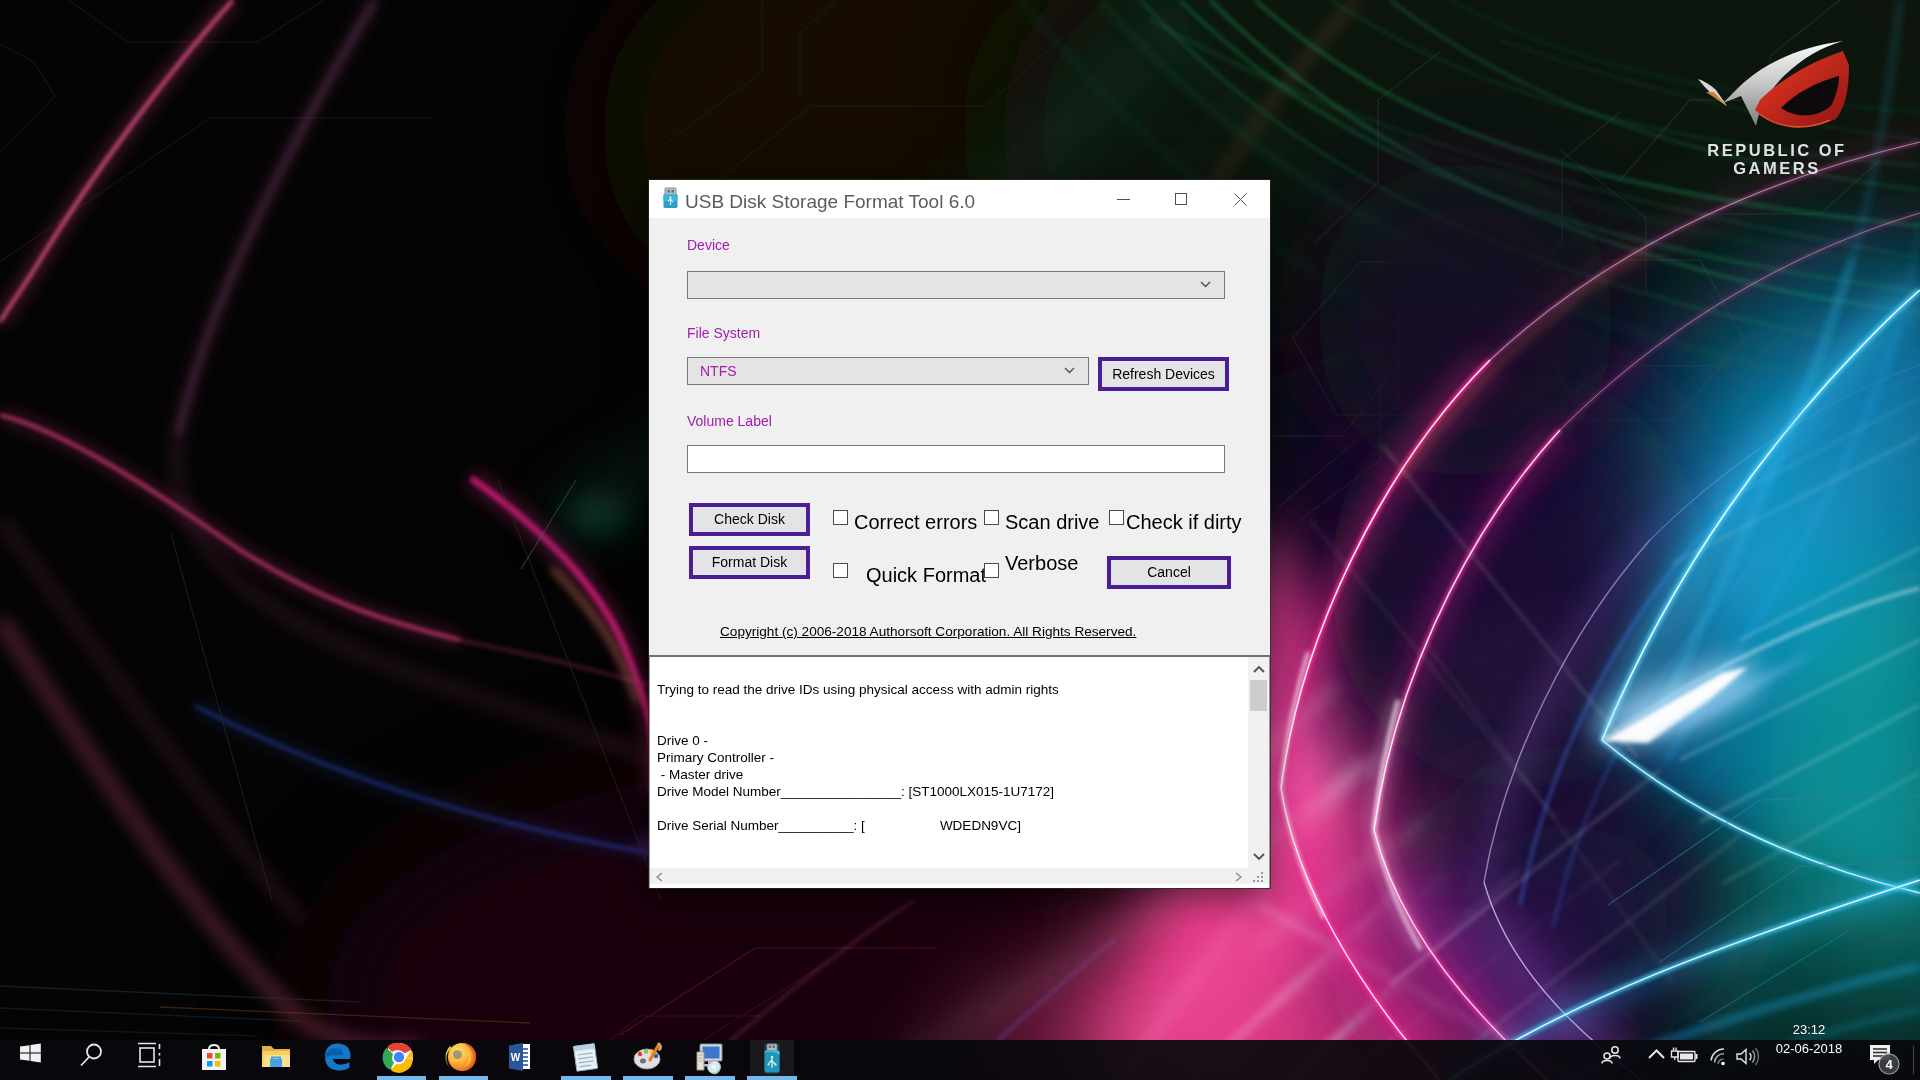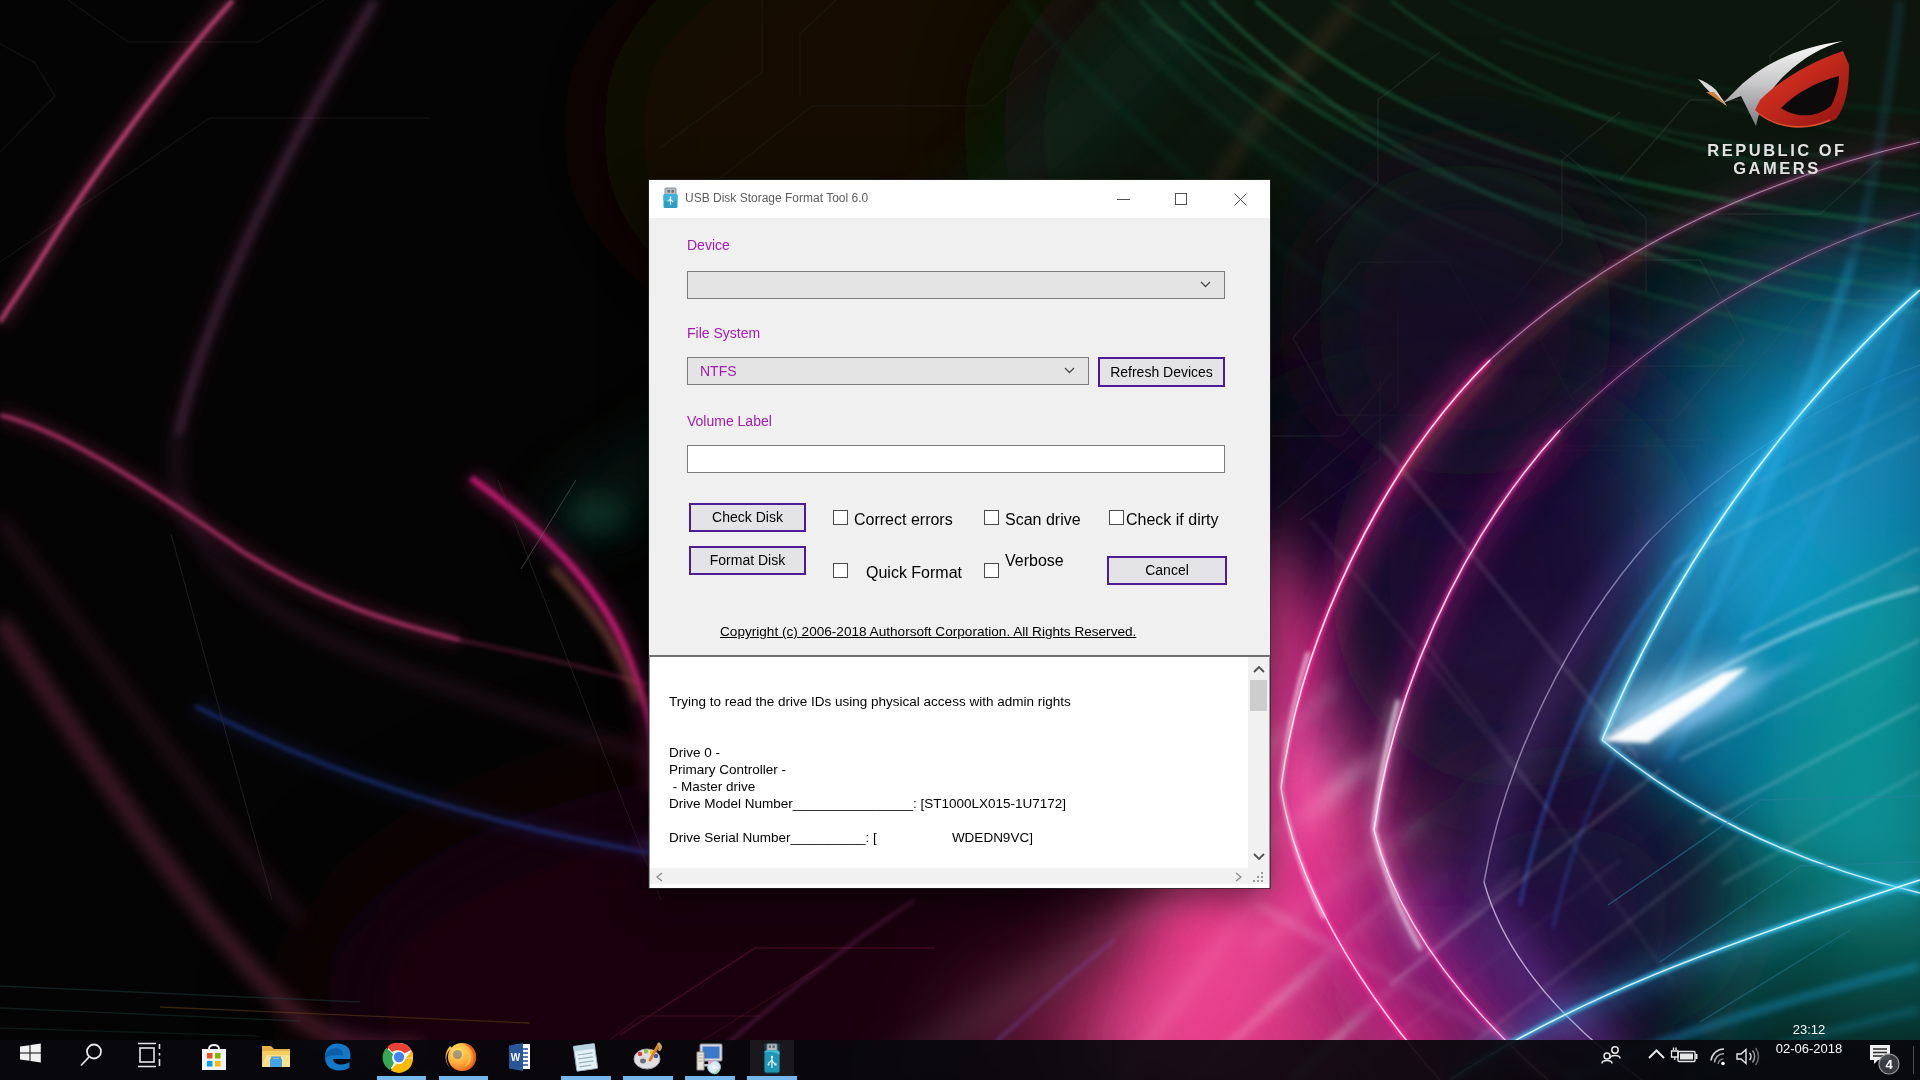--- a/index.html
+++ b/index.html
@@ -2,33 +2,33 @@
 <html><head>
 <meta charset="utf-8">
 <style>
   html,body{margin:0;padding:0;width:1920px;height:1080px;overflow:hidden;background:#020202;
     font-family:"Liberation Sans",sans-serif;-webkit-font-smoothing:antialiased;transform:translateZ(0);}
   #wall{position:absolute;left:0;top:0;}
   
   #win{position:absolute;left:649px;top:180px;width:621px;height:708px;background:#f0f0f0;opacity:.999;
        box-shadow:0 0 0 1px rgba(40,40,40,.7),0 10px 36px rgba(0,0,0,.55);}
   #titlebar{position:absolute;left:0;top:0;width:621px;height:38px;background:#ffffff;}
-  #title{position:absolute;left:36px;top:11px;font-size:12px;color:#5c5c5c;letter-spacing:0;}
+  #title{position:absolute;left:36px;top:11px;font-size:19px;color:#5c5c5c;letter-spacing:0;}
   #client{position:absolute;left:0;top:38px;width:621px;height:670px;background:#f0f0f0;}
   .lbl{position:absolute;font-size:14px;color:#a21caf;}
   .combo{position:absolute;height:26px;background:#e4e4e4;border:1px solid #7b7b7b;}
-  .btn{position:absolute;background:#e4e4e6;border:2px solid #4c1d95;font-size:14px;color:#000;
+  .btn{position:absolute;background:#e4e4e6;border:4px solid #4c1d95;font-size:14px;color:#000;
        text-align:center;}
   .cb{position:absolute;width:13px;height:13px;background:#fff;border:1.6px solid #4a4a4a;}
-  .cblbl{position:absolute;font-size:16px;color:#000;}
+  .cblbl{position:absolute;font-size:20px;color:#000;}
   #volinput{position:absolute;left:38px;top:227px;width:536px;height:26px;background:#fff;border:1px solid #7b7b7b;}
   #copyr{position:absolute;left:71px;top:406px;font-size:13.6px;color:#000;text-decoration:underline;}
   #logpanel{position:absolute;left:0px;top:437px;width:619px;height:231px;background:#fff;
             border-top:2px solid #707070;border-left:1px solid #9a9a9a;border-right:1px solid #9a9a9a;}
-  #logtext{position:absolute;left:7px;top:24px;font-size:13.5px;line-height:17px;color:#000;white-space:pre;margin:12px;font-family:"Liberation Sans",sans-serif;}
+  #logtext{position:absolute;left:7px;top:24px;font-size:13.5px;line-height:17px;color:#000;white-space:pre;margin:0;font-family:"Liberation Sans",sans-serif;}
   #vsb{position:absolute;right:0;top:0;width:21px;height:211px;background:#f1f1f1;}
   #vthumb{position:absolute;left:2px;top:23px;width:17px;height:31px;background:#cdcdcd;}
   #hbar{position:absolute;left:0;top:211px;width:598px;height:16px;background:#f1f1f1;}
   #corner{position:absolute;left:598px;top:211px;width:21px;height:16px;background:#f1f1f1;}
   .sbarrow{position:absolute;}
   
   #taskbar{position:absolute;left:0;top:1040px;width:1920px;height:40px;background:rgba(9,9,13,0.93);}
   #clock{position:absolute;left:1770px;top:1020px;width:78px;text-align:center;color:#fff;font-size:13px;line-height:19px;opacity:.99;}
   #deskdiv{position:absolute;left:1913px;top:1046px;width:1px;height:28px;background:#4a4a4a;}
 </style>

